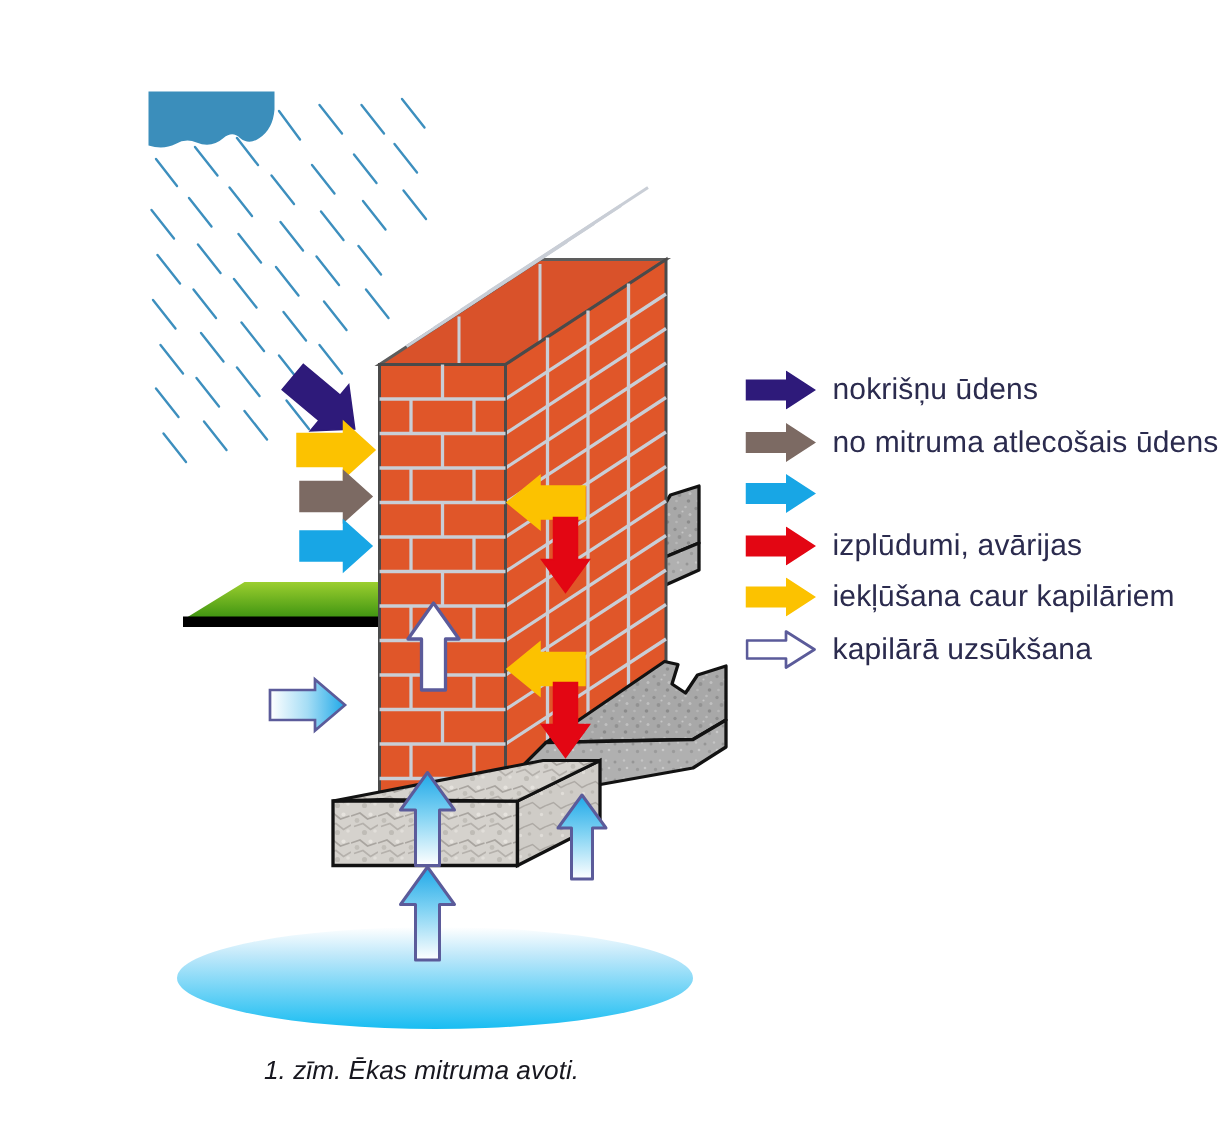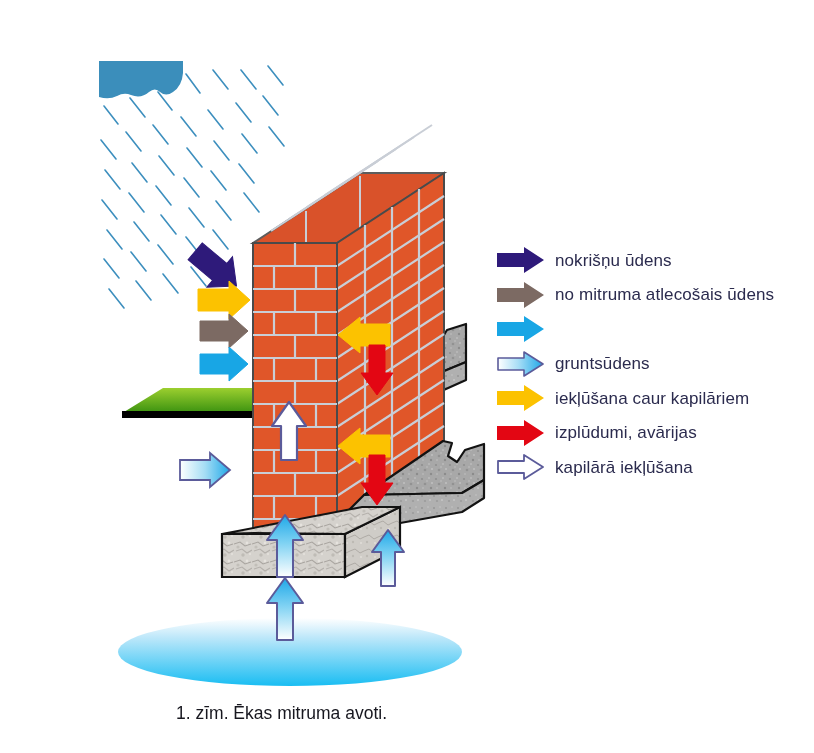--- a/index.html
+++ b/index.html
@@ -43,34 +43,35 @@
   }
   .legend-swatch {
     width: 48px;
     height: 26px;
     flex: 0 0 48px;
     margin-right: 10px;
     display: block;
   }
   .legend-label {
     font-family: "Liberation Sans", "DejaVu Sans", sans-serif;
-    font-size: 17px;
+    font-size: 20px;
     color: #2b2b4e;
     letter-spacing: 0.1px;
     white-space: nowrap;
     line-height: 1;
   }
   .caption {
     position: absolute;
     left: 176px;
     top: 703px;
     font-family: "Liberation Sans", "DejaVu Sans", sans-serif;
     font-size: 17.5px;
     color: #17171f;
     white-space: nowrap;
+    font-style: italic;
   }
 </style>
 </head>
 <body>
 
 <div id="figure-root">
 
   <svg class="stage" viewBox="0 0 814 753" xmlns="http://www.w3.org/2000/svg">
     <defs>
       <linearGradient id="gradGrass" x1="0" y1="0" x2="0" y2="1">
@@ -372,52 +373,39 @@
       </svg>
       <span class="legend-label">no mitruma atlecošais ūdens</span>
     </div>
 
     <div class="legend-row">
       <svg class="legend-swatch" viewBox="0 0 48 26">
         <path d="M0,6 L27,6 L27,0 L47,13 L27,26 L27,20 L0,20 Z" fill="#18a6e5"></path>
       </svg>
     </div>
 
-    <div class="legend-row">
-      <svg class="legend-swatch" viewBox="0 0 48 26">
-        <defs>
-          <linearGradient id="lgGrad" x1="0" y1="0" x2="1" y2="0">
-            <stop offset="0%" stop-color="#ffffff"></stop>
-            <stop offset="45%" stop-color="#a8def6"></stop>
-            <stop offset="100%" stop-color="#1fa8e8"></stop>
-          </linearGradient>
-        </defs>
-        <path d="M1,7 L27,7 L27,1 L46,13 L27,25 L27,19 L1,19 Z" fill="url(#lgGrad)" stroke="#5b5b9a" stroke-width="1.6" stroke-linejoin="round"></path>
-      </svg>
-      <span class="legend-label">gruntsūdens</span>
+
+    <div class="legend-row">
+      <svg class="legend-swatch" viewBox="0 0 48 26">
+        <path d="M0,6 L27,6 L27,0 L47,13 L27,26 L27,20 L0,20 Z" fill="#e30613"></path>
+      </svg>
+      <span class="legend-label">izplūdumi, avārijas</span>
     </div>
 
     <div class="legend-row">
       <svg class="legend-swatch" viewBox="0 0 48 26">
         <path d="M0,6 L27,6 L27,0 L47,13 L27,26 L27,20 L0,20 Z" fill="#fcc200"></path>
       </svg>
       <span class="legend-label">iekļūšana caur kapilāriem</span>
     </div>
 
     <div class="legend-row">
       <svg class="legend-swatch" viewBox="0 0 48 26">
-        <path d="M0,6 L27,6 L27,0 L47,13 L27,26 L27,20 L0,20 Z" fill="#e30613"></path>
-      </svg>
-      <span class="legend-label">izplūdumi, avārijas</span>
-    </div>
-
-    <div class="legend-row">
-      <svg class="legend-swatch" viewBox="0 0 48 26">
         <path d="M1,7 L27,7 L27,1 L46,13 L27,25 L27,19 L1,19 Z" fill="#ffffff" stroke="#5b5b9a" stroke-width="1.8" stroke-linejoin="round"></path>
       </svg>
-      <span class="legend-label">kapilārā iekļūšana</span>
+      <span class="legend-label">kapilārā uzsūkšana</span>
     </div>
 
   </div>
 
   <div class="caption">1. zīm. Ēkas mitruma avoti.</div>
 
 </div>
 
 </body></html>

